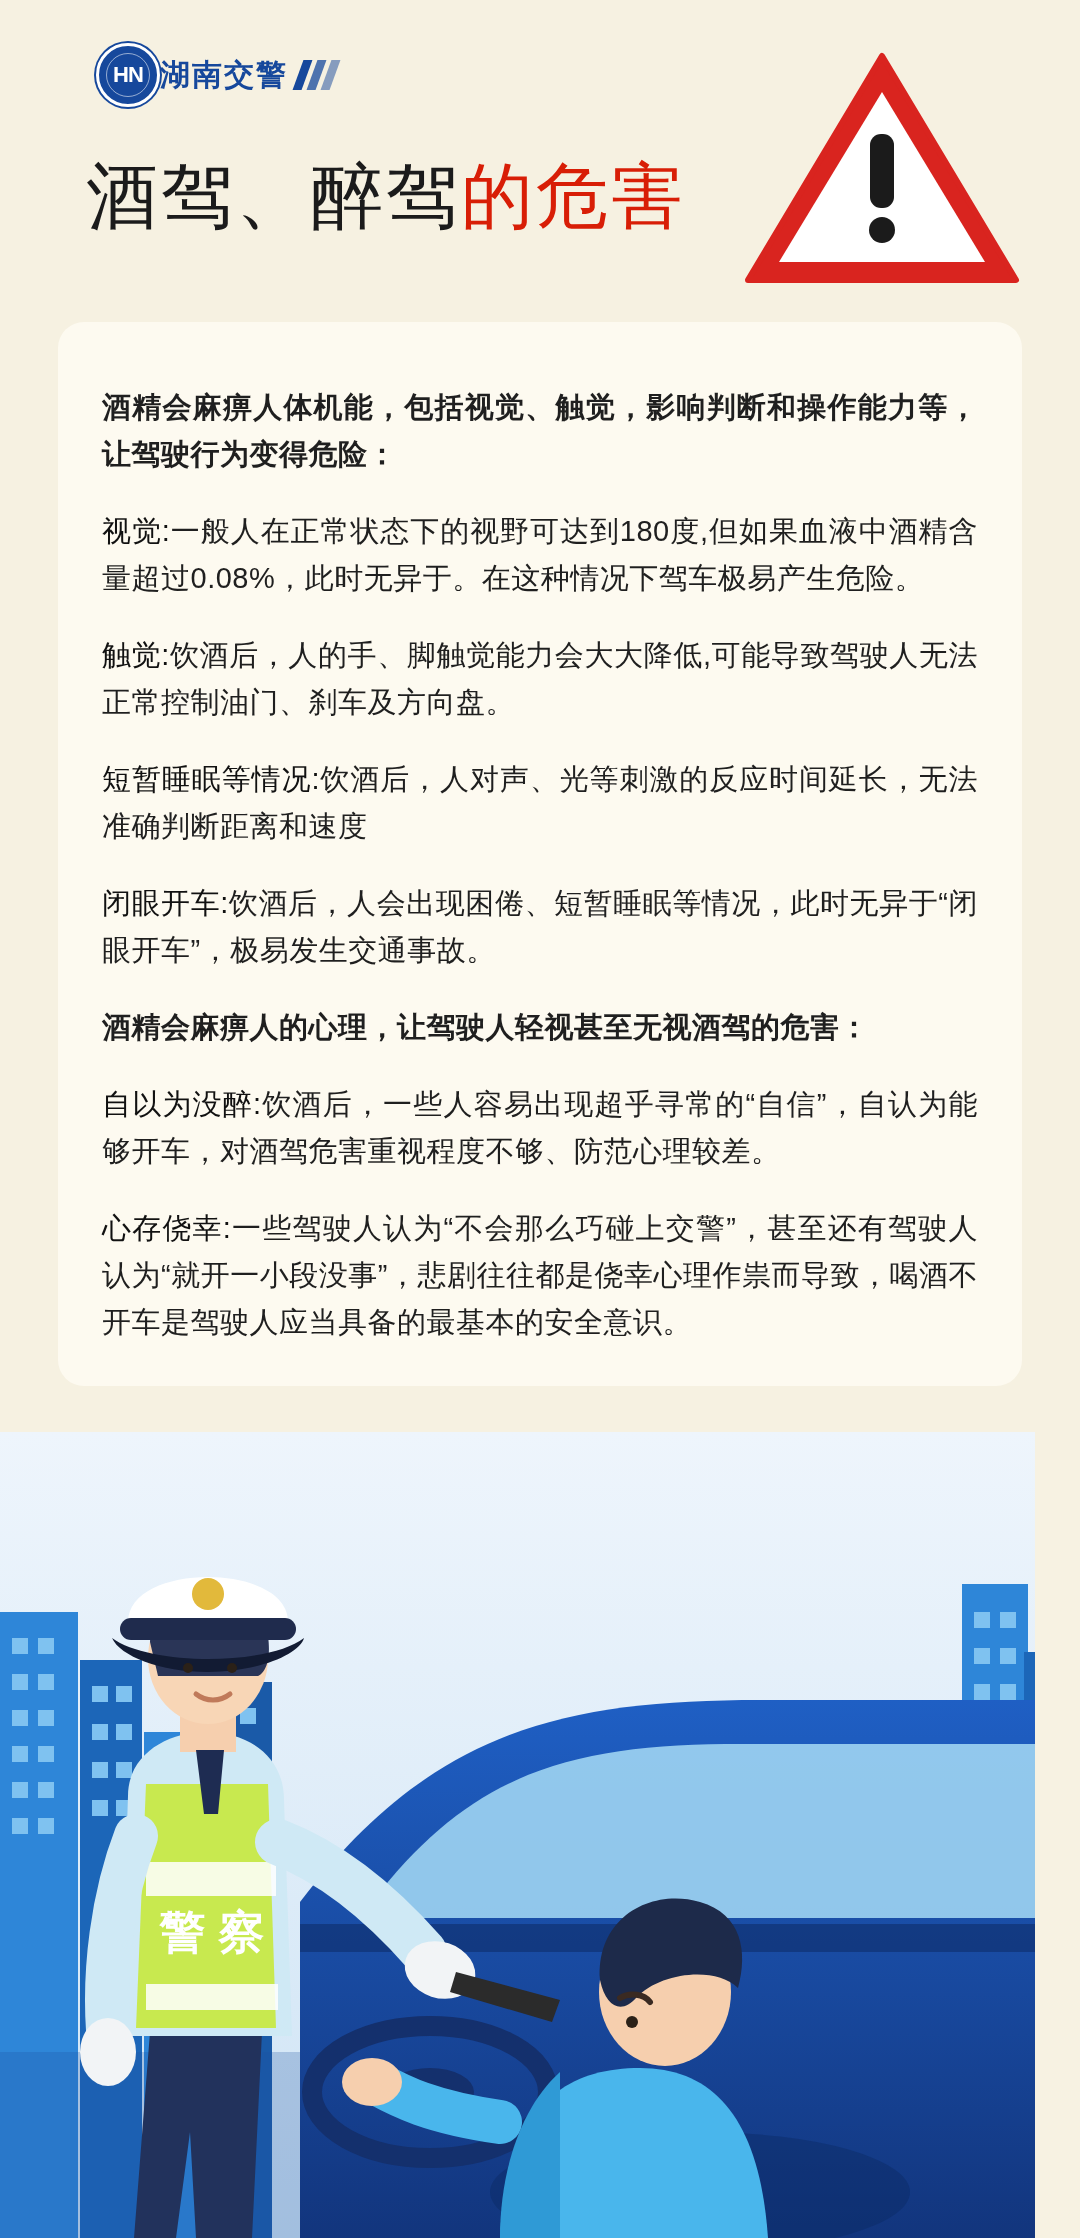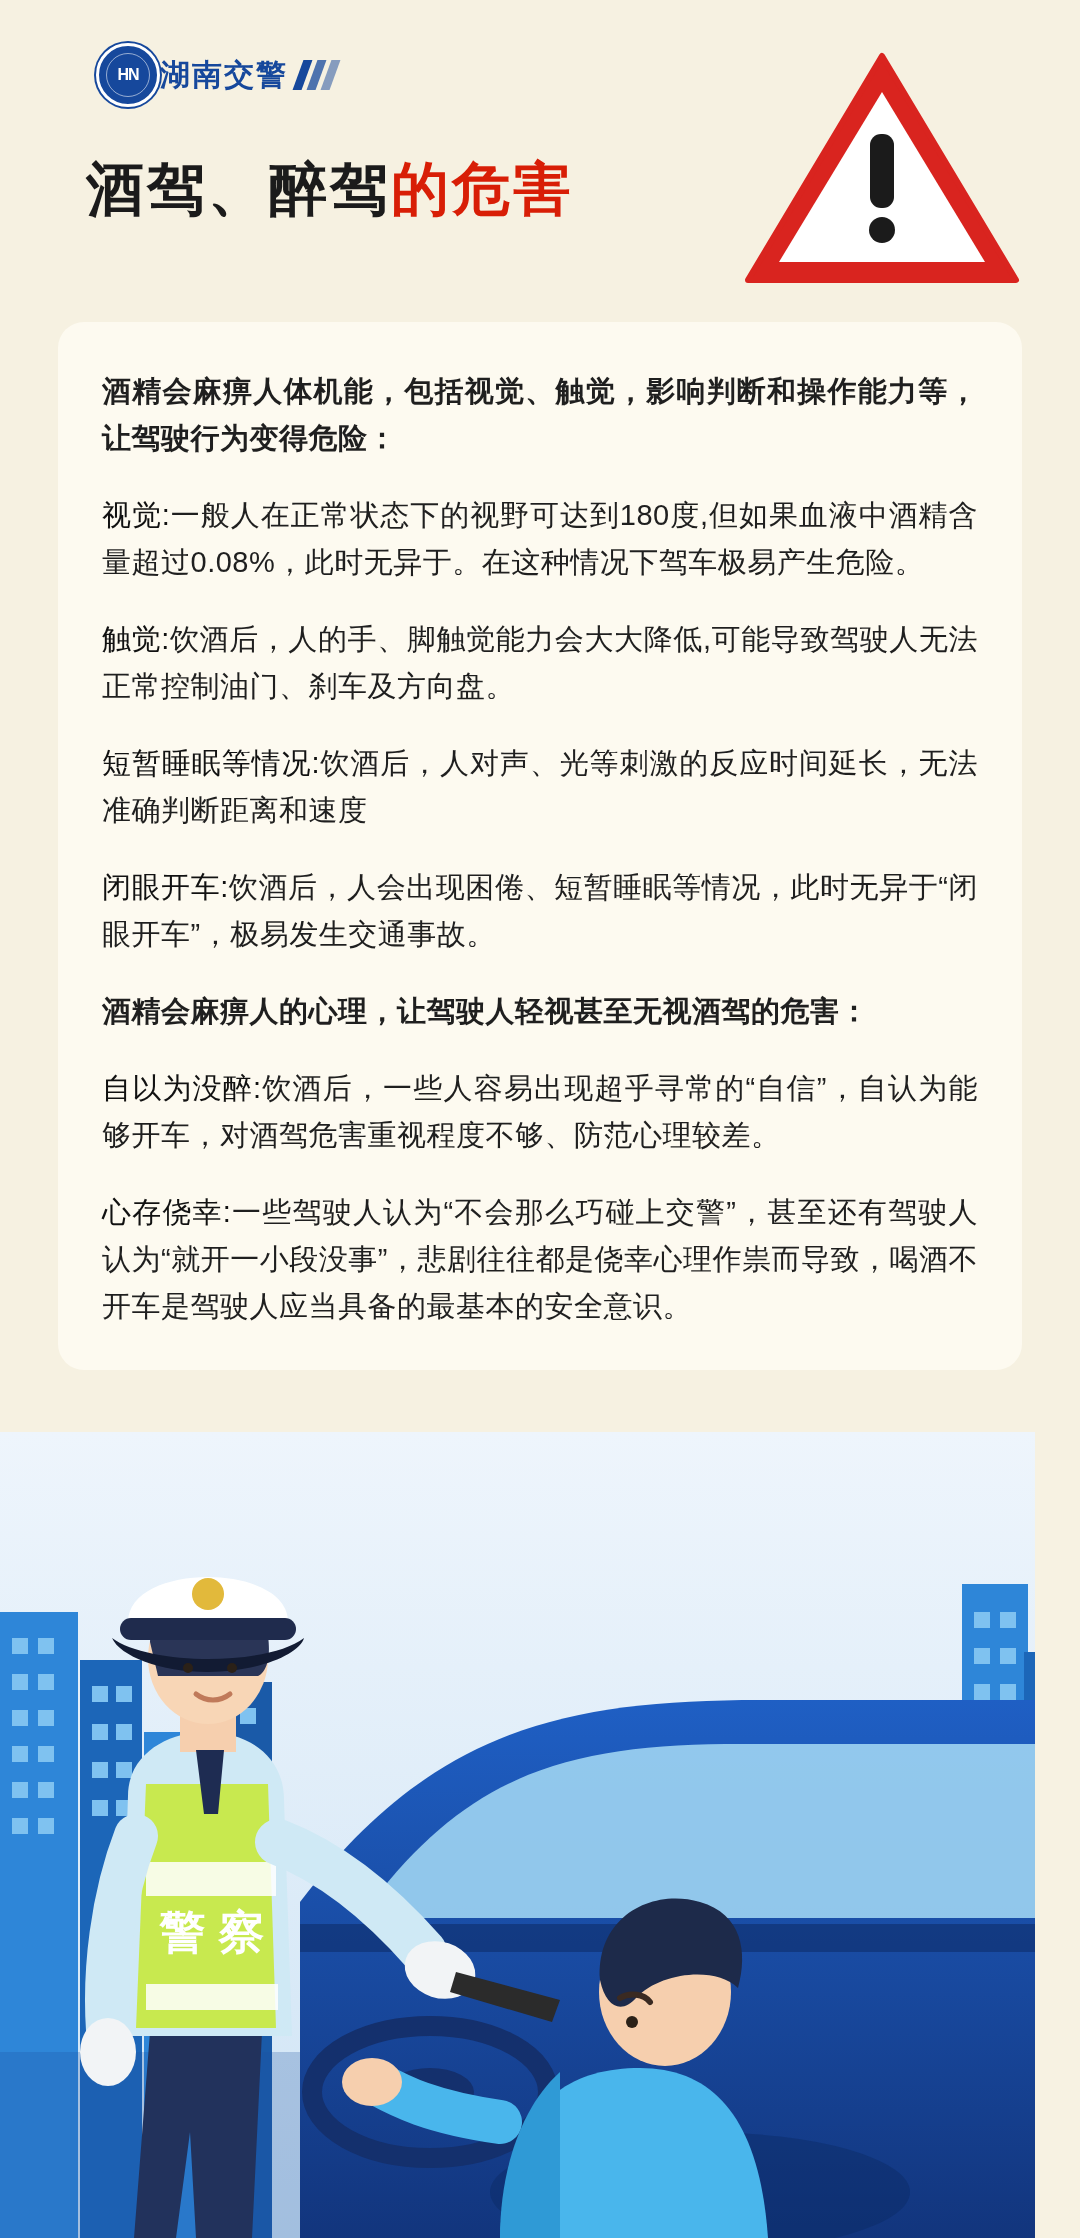--- a/index.html
+++ b/index.html
@@ -39,21 +39,21 @@
   .logo-badge {
     width: 58px; height: 58px;
     border-radius: 50%;
     background: #16489c;
     border: 3px solid #ffffff;
     box-shadow: 0 0 0 2px #16489c;
     display: flex;
     align-items: center;
     justify-content: center;
     color: #ffffff;
-    font-size: 16px;
+    font-size: 22px;
     font-weight: bold;
     letter-spacing: -1px;
     position: relative;
   }
   .logo-badge::after {
     content: "";
     position: absolute;
     left: 7px; top: 7px; right: 7px; bottom: 7px;
     border: 1px solid rgba(255,255,255,.55);
     border-radius: 50%;
@@ -76,22 +76,22 @@
     transform: skewX(-20deg);
   }
   .logo-slashes i:nth-child(2) { opacity: .75; }
   .logo-slashes i:nth-child(3) { opacity: .5; }
 
   
   .title {
     position: absolute;
     left: 86px;
     top: 160px;
-    font-size: 58px;
-    font-weight: bold;
+    font-size: 72px;
+    font-weight: normal;
     letter-spacing: 3px;
     line-height: 1;
     white-space: nowrap;
     color: #1b1b1b;
   }
   .title .em {
     color: #d81e06;
   }
 
   
@@ -104,21 +104,21 @@
   }
   .warn-tri svg { display: block; }
 
   
   .card {
     position: absolute;
     left: 58px;
     top: 322px;
     width: 964px;
     box-sizing: border-box;
-    padding: 46px 44px 40px 44px;
+    padding: 62px 44px 40px 44px;
     background: #fdfaf0;
     border-radius: 26px;
   }
   .card p {
     margin: 0 0 30px 0;
     font-size: 29px;
     line-height: 1.62;
     color: #1f1f1f;
     letter-spacing: .5px;
     text-align: justify;

